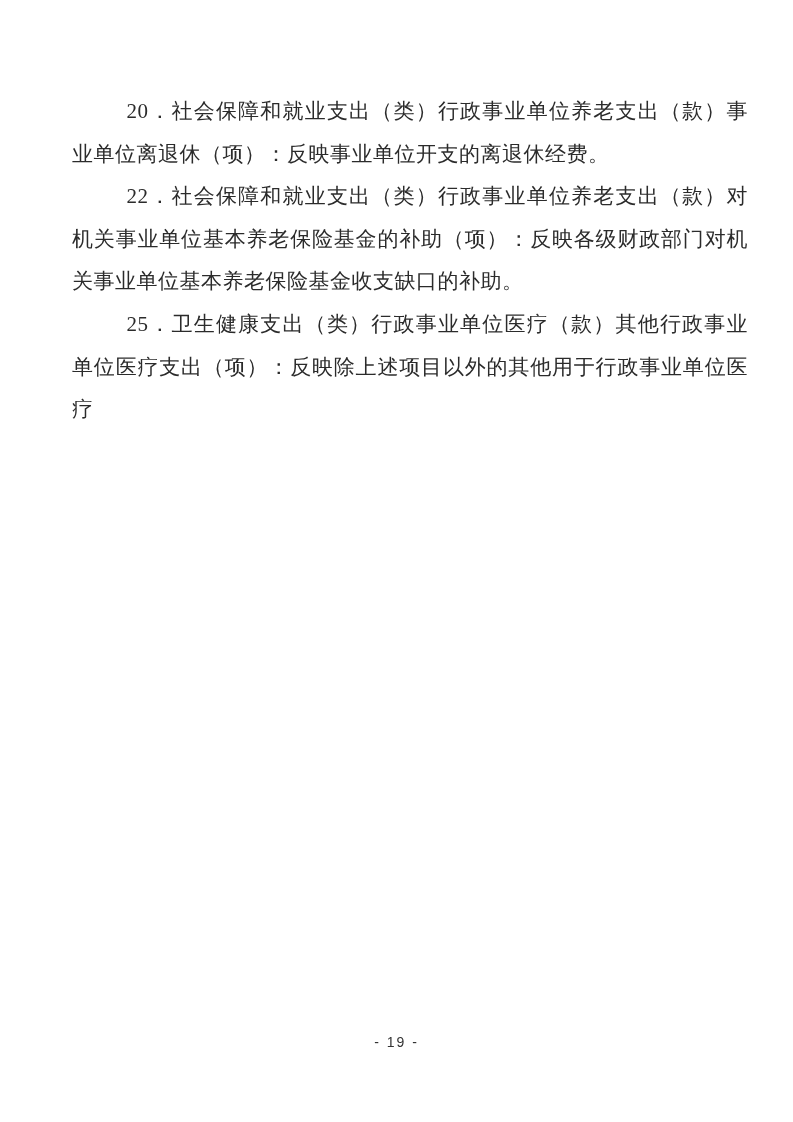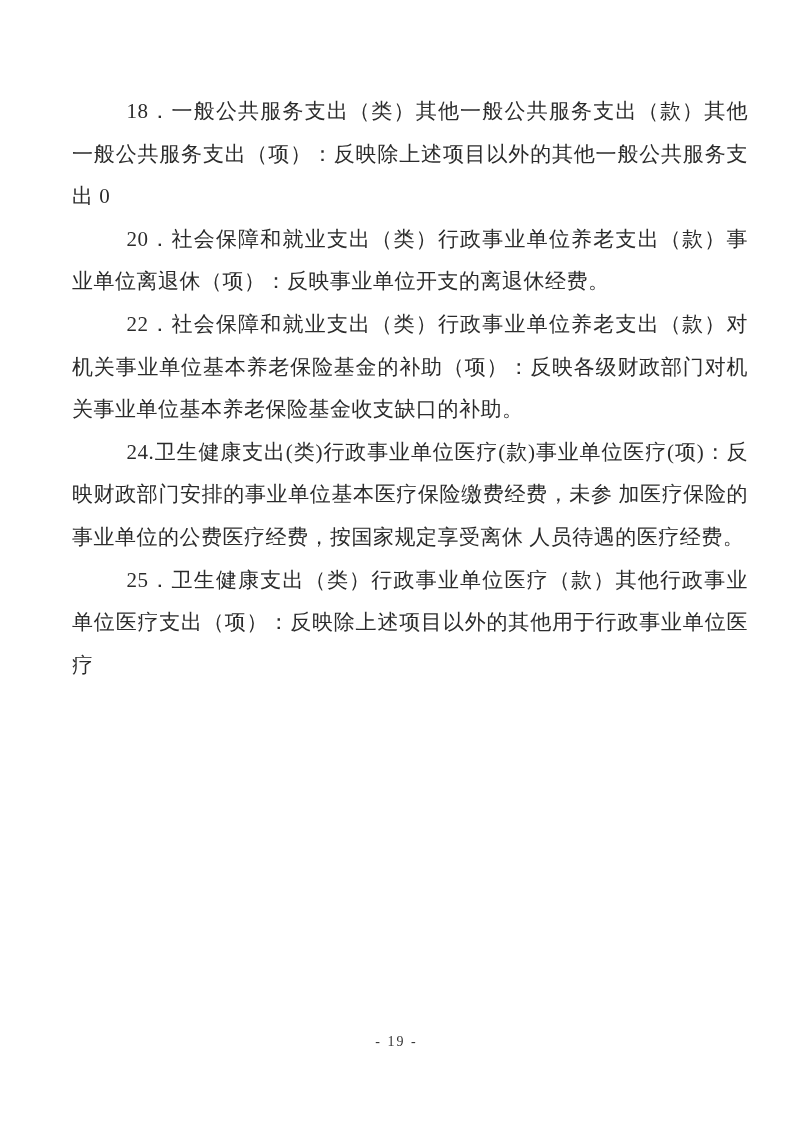--- a/index.html
+++ b/index.html
@@ -35,30 +35,28 @@
   .footer {
     position: absolute;
     left: 0;
     top: 1032px;
     width: 100%;
     text-align: center;
     color: #333333;
     font-size: 14px;
     line-height: 20px;
     letter-spacing: 2px;
-    font-family: Liberation Serif, serif;
+    font-family: Liberation Sans, sans-serif;
   }
 </style>
 </head>
 <body>
 
 <div class="page">
   <div class="content">
-    <p>18．一般公共服务支出（类）其他一般公共服务支出（款）其他一般公共服务支出（项）：反映除上述项目以外的其他一般公共服务支出 0</p>
     <p>20．社会保障和就业支出（类）行政事业单位养老支出（款）事业单位离退休（项）：反映事业单位开支的离退休经费。</p>
     <p>22．社会保障和就业支出（类）行政事业单位养老支出（款）对机关事业单位基本养老保险基金的补助（项）：反映各级财政部门对机关事业单位基本养老保险基金收支缺口的补助。</p>
-    <p>24.卫生健康支出(类)行政事业单位医疗(款)事业单位医疗(项)：反映财政部门安排的事业单位基本医疗保险缴费经费，未参 加医疗保险的事业单位的公费医疗经费，按国家规定享受离休 人员待遇的医疗经费。</p>
     <p>25．卫生健康支出（类）行政事业单位医疗（款）其他行政事业单位医疗支出（项）：反映除上述项目以外的其他用于行政事业单位医疗</p>
   </div>
   <div class="footer">
     <span>- 19 -</span>
   </div>
 </div>
 
 </body></html>

